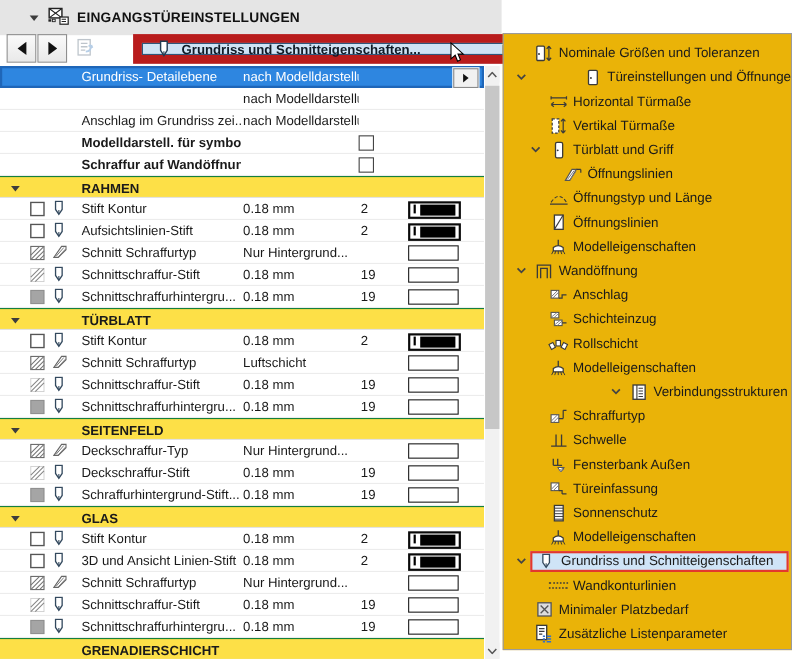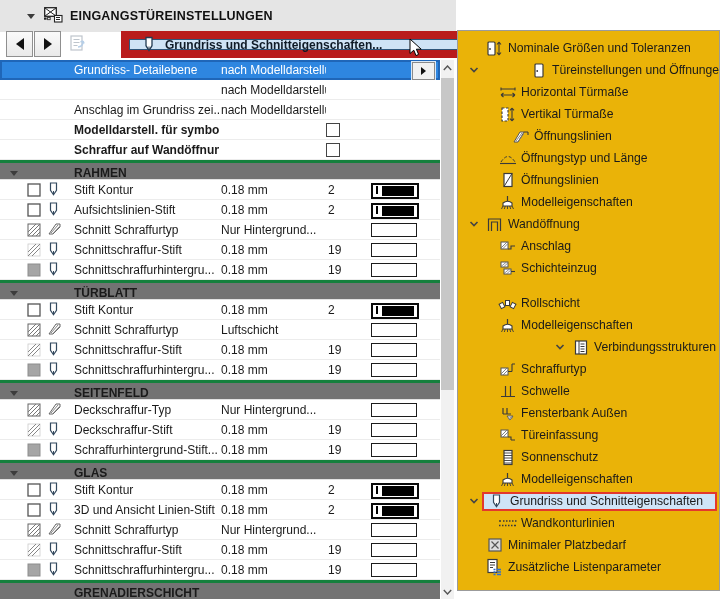--- a/index.html
+++ b/index.html
@@ -18,21 +18,21 @@
   #btn-transfer{position:absolute;left:69px;top:33px;opacity:.55;}
   #panel-dd{position:absolute;left:97px;top:31px;width:358px;height:27px;box-sizing:border-box;
        border:8px solid #b91c1c;background:#cfe3f5;display:flex;align-items:center;margin-left:24px;}
   #panel-dd .inner{position:absolute;inset:0;border:1px solid #2f567a;display:flex;align-items:center;}
   #dd-label{font-weight:bold;color:#0f1a26;margin-left:9px;}
   .dd-arrow{margin-left:auto;margin-right:7px;width:0;height:0;border-top:4.5px solid transparent;
        border-bottom:4.5px solid transparent;border-left:6px solid #1a1a1a;}
   
   #table{position:absolute;left:0;top:60px;width:440px;}
   .trow{position:relative;height:20px;line-height:20px;background:#fff;border-bottom:1px solid #ececec;box-sizing:border-box;}
-  .trow.section{background:#737373;border-top:3px solid #15803d;border-bottom:1px solid #e2e2e2;}
+  .trow.section{background:#fde047;border-top:1px solid #15803d;border-bottom:1px solid #e2e2e2;}
   .trow.selected{background:#2e86e0;color:#fff;box-shadow:inset 0 0 0 2px #1f66b8;border-bottom:none;}
   .cell{position:absolute;top:0;white-space:nowrap;overflow:hidden;}
   .c-lbl{left:74px;width:145px;}
   .c-val{left:221px;width:105px;}
   .c-pen{left:328px;width:30px;}
   .bold{font-weight:bold;}
   .sec-tri{position:absolute;left:10px;top:8px;}
   .ic1{position:absolute;left:27px;top:3px;} .ic2{position:absolute;left:47px;top:2px;}
   .cbx{position:absolute;left:326px;top:3px;width:12px;height:12px;border:1px solid #444;background:#fff;}
   .prev{position:absolute;left:371px;top:3px;width:44px;height:12px;background:#fff;}
@@ -453,20 +453,36 @@
         <span class="tcont">
           <span class="tic">
             <svg width="16" height="17" viewBox="0 0 16 17">
               <rect x="2" y="2" width="6" height="13" fill="#fff" stroke="#3a3a3a" stroke-width="1.1" stroke-dasharray="2.4 1.6"></rect>
               <path d="M12 2 v13 M12 2 l-2 2.4 M12 2 l2 2.4 M12 15 l-2-2.4 M12 15 l2-2.4" stroke="#3a3a3a" stroke-width="1.1" fill="none"></path>
             </svg>
           </span>
           <span class="tlabel">Vertikal Türmaße</span>
         </span>
       </div>
+      <div class="titem" style="padding-left: 21px;">
+        <span class="tchev">
+          <svg width="10" height="10" viewBox="0 0 10 10">
+            <path d="M1.5 3 L5 6.6 L8.5 3" fill="none" stroke="#444" stroke-width="1.6"></path>
+          </svg>
+        </span>
+        <span class="tcont">
+          <span class="tic">
+            <svg width="14" height="17" viewBox="0 0 14 17">
+              <rect x="4" y="1.5" width="6.5" height="14" rx="1.4" fill="#fff" stroke="#3a3a3a" stroke-width="1.2"></rect>
+              <circle cx="6" cy="8.7" r=".9" fill="#3a3a3a"></circle>
+            </svg>
+          </span>
+          <span class="tlabel">Türblatt und Griff</span>
+        </span>
+      </div>
       <div class="titem" style="padding-left: 34px;">
         <span class="tchev"></span>
         <span class="tcont">
           <span class="tic">
             <svg width="18" height="15" viewBox="0 0 18 15">
               <path d="M2 13 L8 3 L12 3 L6 13 Z" fill="#fff" stroke="#555" stroke-width="1"></path>
               <path d="M4 12 L10 4 M6 12.5 L11.5 5" stroke="#777" stroke-width=".9"></path>
               <path d="M12 3 h4 M16 3 v3" stroke="#3a3a3a" stroke-width="1.1"></path>
             </svg>
           </span>
@@ -546,21 +562,21 @@
               <rect x="2" y="2" width="7" height="5" fill="#fff" stroke="#555" stroke-width="1"></rect>
               <path d="M2 6.5 L7.5 2 M4.5 7 L9 2.8" stroke="#777" stroke-width=".8"></path>
               <rect x="5" y="9" width="7" height="5" fill="#fff" stroke="#555" stroke-width="1"></rect>
               <path d="M5 13.5 L10.5 9 M7.5 14 L12 9.8" stroke="#777" stroke-width=".8"></path>
               <path d="M12 11.5 h4" stroke="#3a3a3a" stroke-width="1.1"></path>
             </svg>
           </span>
           <span class="tlabel">Schichteinzug</span>
         </span>
       </div>
-      <div class="titem" style="padding-left: 21px; margin-top: 13px;">
+      <div class="titem" style="padding-left: 21px;">
         <span class="tchev"></span>
         <span class="tcont">
           <span class="tic">
             <svg width="19" height="13" viewBox="0 0 19 13">
               <g stroke="#3a3a3a" stroke-width="1" fill="#fff">
                 <rect x="2" y="6" width="4" height="5" transform="rotate(-28 4 8.5)"></rect>
                 <rect x="7.5" y="3.5" width="4" height="5"></rect>
                 <rect x="13" y="6" width="4" height="5" transform="rotate(28 15 8.5)"></rect>
               </g>
             </svg>

